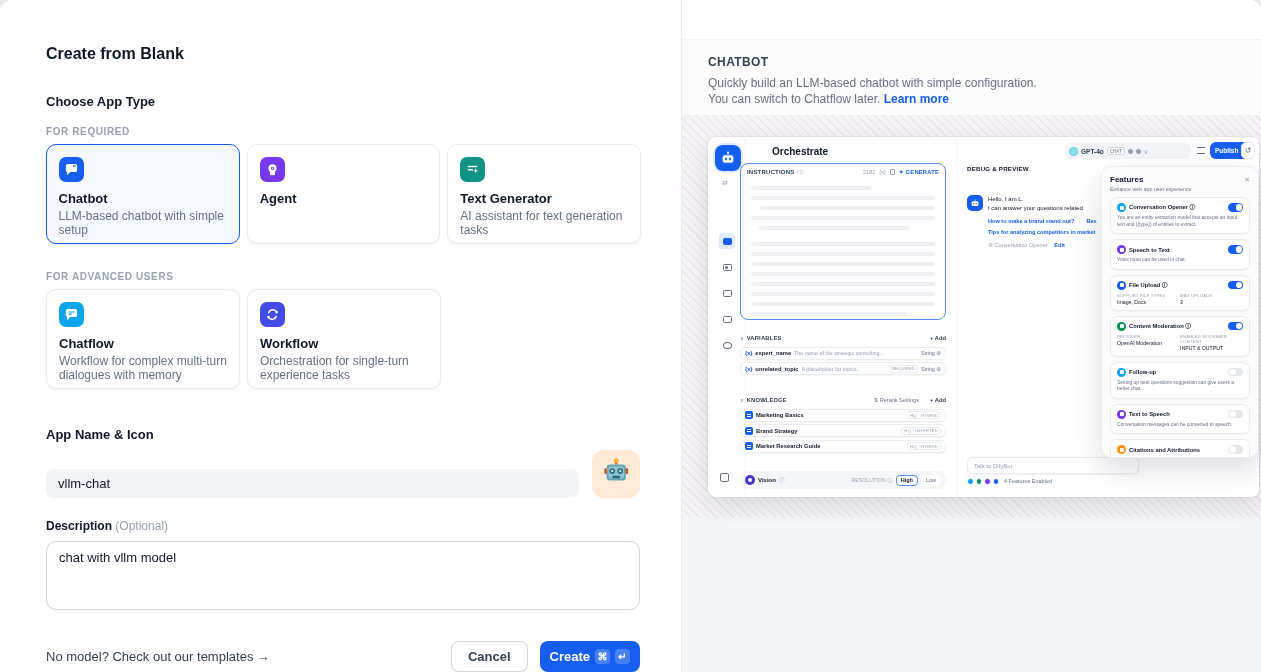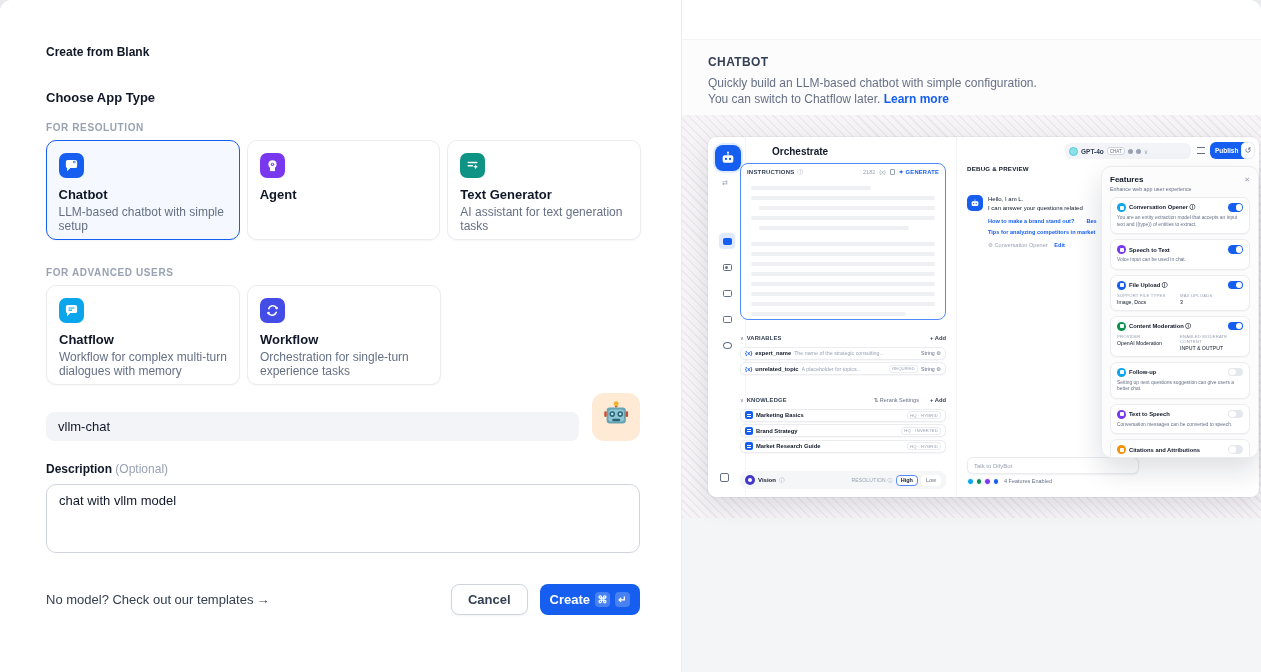--- a/index.html
+++ b/index.html
@@ -1,21 +1,21 @@
 <!DOCTYPE html>
 <html><head>
 <meta charset="utf-8">
 <style>
   * { margin:0; padding:0; box-sizing:border-box; }
   html,body { width:1261px; height:672px; font-family:"Liberation Sans",sans-serif; background:#e9ebee; overflow:hidden; }
   .modal { width:1261px; height:672px; display:flex; background:#fff; border-radius:12px 12px 0 0; overflow:hidden; }
 
   
   .left { width:681px; background:#fff; padding:45px 40px 0 46px; position:relative; }
-  .h1 { font-size:12px; font-weight:700; color:#101828; }
+  .h1 { font-size:16px; font-weight:700; color:#101828; }
   .h2 { font-size:13px; font-weight:700; color:#101828; margin-top:31px; }
   .sec-label { font-size:10px; font-weight:600; letter-spacing:.6px; color:#98a2b3; margin-top:17px; }
   .cards { display:flex; gap:7px; margin-top:7px; }
   .card { width:194px; height:100px; background:#fff; border:1px solid #eaecf0; border-radius:10px; padding:12px; cursor:pointer; box-shadow:0 1px 2px rgba(16,24,40,.04); }
   .card.selected { border:1.5px solid #155eef; background:#f5f8ff; padding:11.5px; }
   .app-icon { width:25px; height:25px; border-radius:7px; display:flex; align-items:center; justify-content:center; }
   .app-icon svg { width:15px; height:15px; }
   .card-title { font-size:13px; font-weight:700; color:#101828; margin-top:9px; }
   .card-desc { font-size:12px; color:#667085; line-height:14px; margin-top:3px; }
   .name-row { display:flex; align-items:flex-end; gap:13px; margin-top:8px; }
@@ -144,21 +144,21 @@
 </style>
 </head>
 <body>
 
 <div class="modal">
 
   <div class="left">
     <div class="h1">Create from Blank</div>
     <div class="h2">Choose App Type</div>
 
-    <div class="sec-label">FOR RESOLUTION</div>
+    <div class="sec-label">FOR REQUIRED</div>
     <div class="cards">
       <div class="card selected">
         <div class="app-icon" style="background:#155eef">
           <svg viewBox="0 0 24 24">
               <path d="M3 6a3 3 0 0 1 3-3h12a3 3 0 0 1 3 3v7a3 3 0 0 1-3 3H10l-5 5v-5H6a3 3 0 0 1-3-3z" fill="#fff"></path>
               <circle cx="16.5" cy="6.5" r="2" fill="#155eef"></circle>
               <circle cx="16.5" cy="6.5" r="1" fill="#fff"></circle>
             </svg>
         </div>
         <div class="card-title">Chatbot</div>
@@ -208,20 +208,21 @@
               <path d="M18 15a7 7 0 0 1-12 2" stroke="#fff" stroke-width="2.4" stroke-linecap="round"></path>
               <circle cx="18.5" cy="8" r="2.2" fill="#fff"></circle>
               <circle cx="5.5" cy="16" r="2.2" fill="#fff"></circle>
             </svg>
         </div>
         <div class="card-title">Workflow</div>
         <div class="card-desc">Orchestration for single-turn experience tasks</div>
       </div>
     </div>
 
+    <div class="h2" style="margin-top:38px">App Name &amp; Icon</div>
     <div class="name-row">
       <input class="name-input" type="text" value="vllm-chat" style="">
       <div class="emoji-tile">
         <span>
           <svg width="30" height="30" viewBox="0 0 32 32">
               <rect x="15" y="3" width="2.4" height="5" fill="#c94f2e"></rect>
               <circle cx="16.2" cy="4" r="2.6" fill="#f5b027"></circle>
               <rect x="6" y="8" width="20.5" height="17" rx="3.5" fill="#67a3b2"></rect>
               <rect x="8" y="10" width="16.5" height="13" rx="2.5" fill="#8fc6d4"></rect>
               <circle cx="12" cy="15" r="3" fill="#2b6475"></circle>

